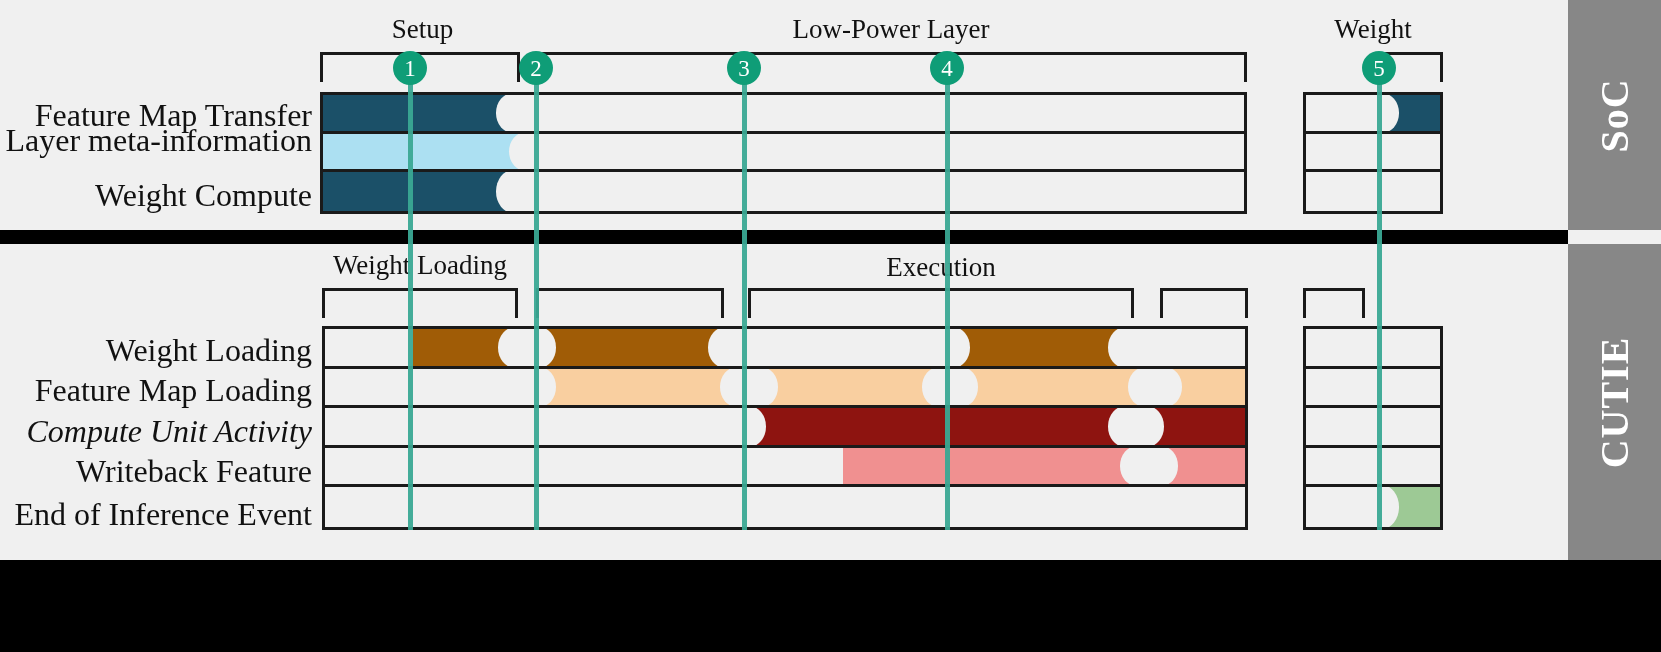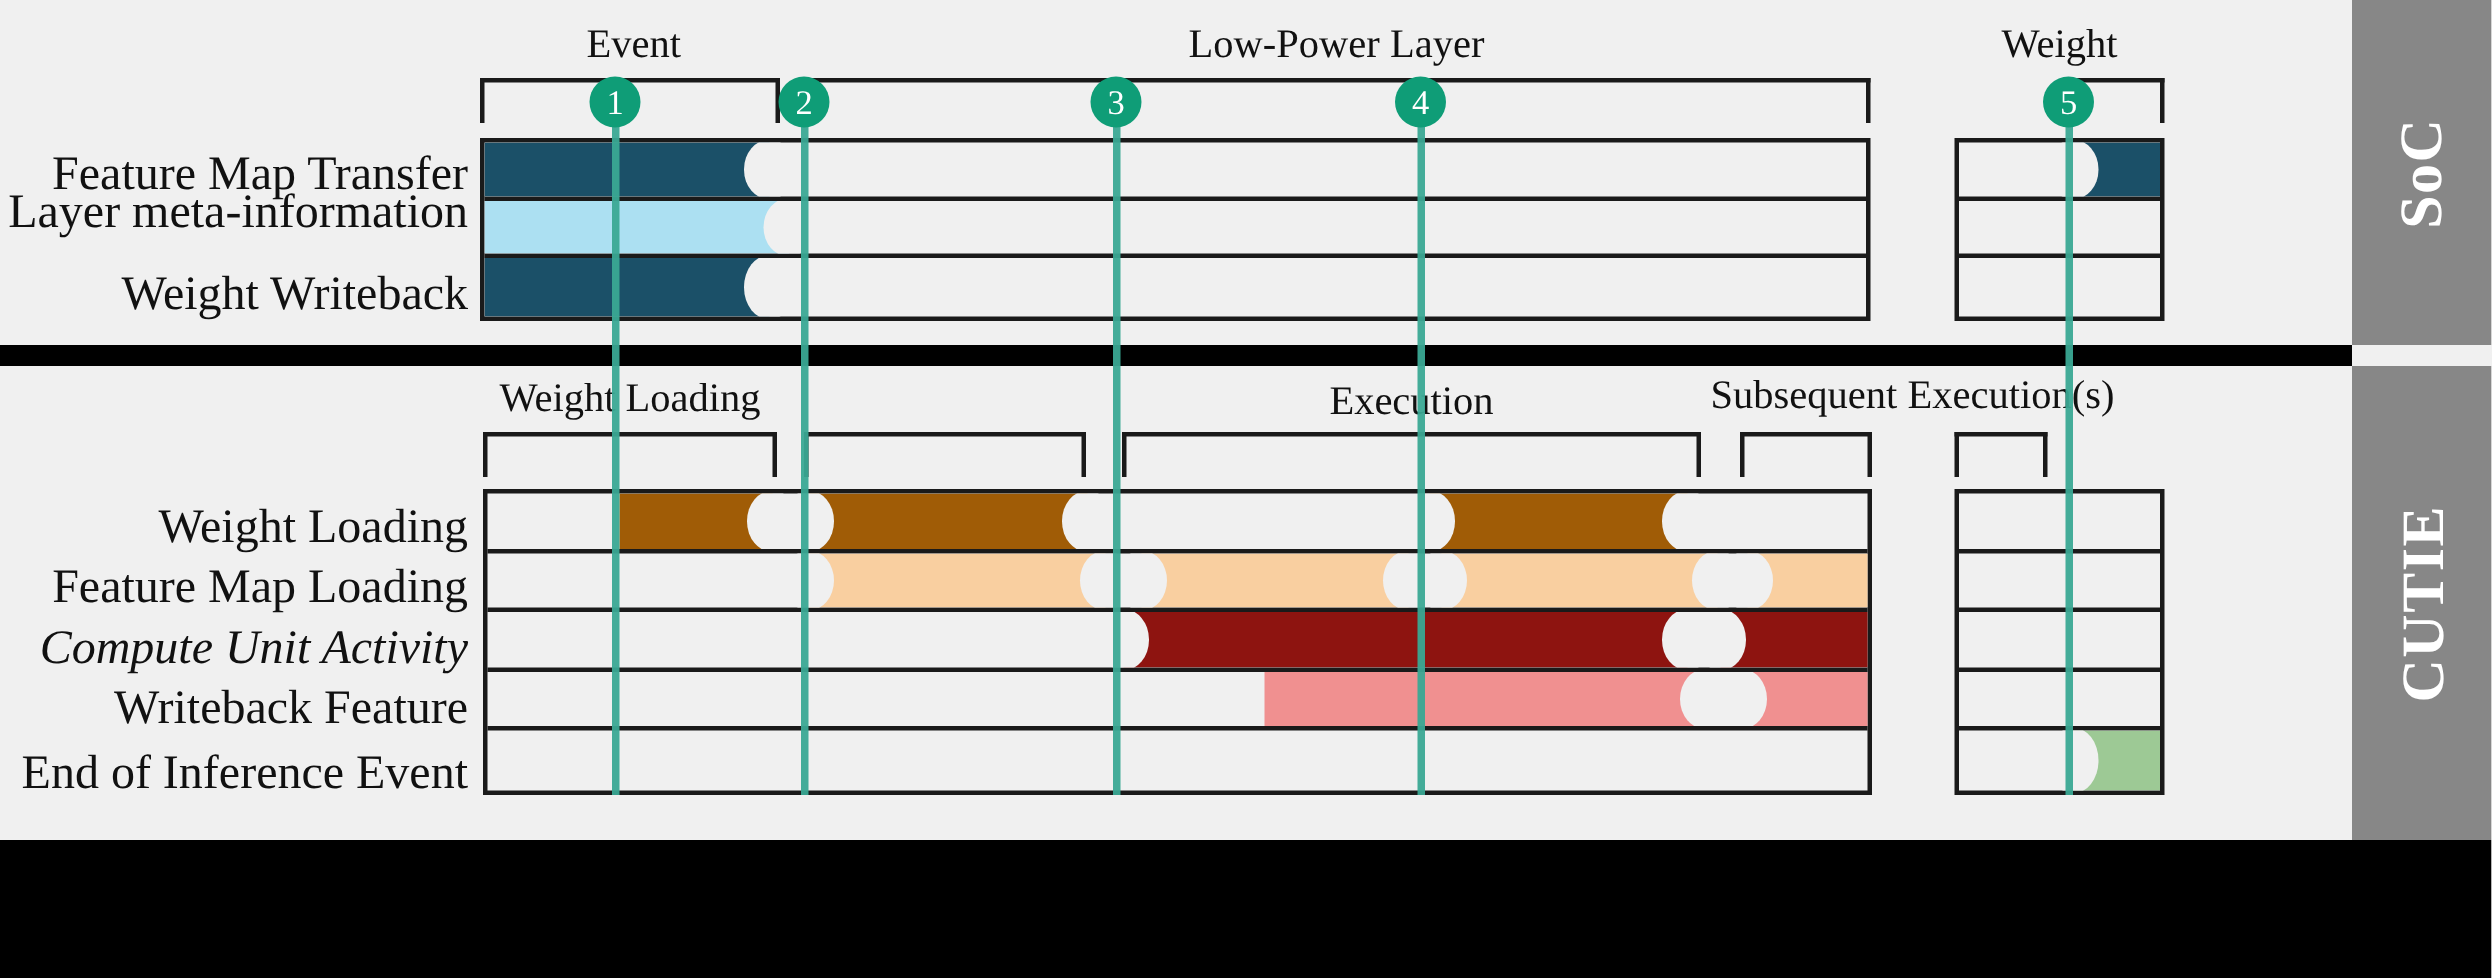--- a/index.html
+++ b/index.html
@@ -72,21 +72,21 @@
   <div class="band-cutie"></div>
   <div class="bottom-bar"></div>
 
   <div class="side-tab soc">
     <span>SoC</span>
   </div>
   <div class="side-tab cutie">
     <span>CUTIE</span>
   </div>
 
-  <div class="phase-cap" style="left:320px;top:16px;width:205px;">Event</div>
+  <div class="phase-cap" style="left:320px;top:16px;width:205px;">Setup</div>
   <div class="phase-cap" style="left:535px;top:16px;width:712px;">Low-Power Layer</div>
   <div class="phase-cap" style="left:1303px;top:16px;width:140px;">Weight</div>
 
   <div class="bracket" style="left:320px;top:52px;width:200px;">
     <div class="top"></div>
       <div class="l"></div>
       <div class="r"></div>
   </div>
   <div class="bracket" style="left:532px;top:52px;width:715px;">
     <div class="top"></div>
@@ -95,21 +95,21 @@
   </div>
   <div class="bracket" style="left:1377px;top:52px;width:66px;">
     <div class="top"></div>
       <div class="l"></div>
       <div class="r"></div>
   </div>
 
   <div class="labelcol">
     <div class="rowlabel" style="top:99px;">Feature Map Transfer</div>
     <div class="rowlabel" style="top:124px;">Layer meta-information</div>
-    <div class="rowlabel" style="top:179px;">Weight Writeback</div>
+    <div class="rowlabel" style="top:179px;">Weight Compute</div>
   </div>
 
   <div class="panel" id="soc-panel-main" style="left:320px;top:92px;width:927px;height:122px;">
       <div class="prow" style="height: 38.6667px;">
         <div class="seg" style="left: 0px; width: 190px; background: rgb(27, 80, 104);">
           <div class="cap" style="right: -17px; background: rgb(240, 240, 240); border-radius: 50%; width: 34px;"></div>
         </div>
       </div>
       <div class="prow" style="height: 38.6667px;">
         <div class="seg" style="left: 0px; width: 203px; background: rgb(172, 224, 242);">
@@ -127,21 +127,20 @@
         <div class="seg" style="left: 76px; width: 64px; background: rgb(27, 80, 104);">
           <div class="cap" style="left: -17px; background: rgb(240, 240, 240); border-radius: 50%; width: 34px;"></div>
         </div>
       </div>
       <div class="prow" style="height: 38.6667px;"></div>
       <div class="prow" style="height: 38.6667px;"></div>
     </div>
 
   <div class="phase-cap" style="left:322px;top:252px;width:196px;">Weight Loading</div>
   <div class="phase-cap" style="left:748px;top:254px;width:386px;">Execution</div>
-  <div class="phase-cap" style="left:1135px;top:250px;width:280px;">Subsequent Execution(s)</div>
 
   <div class="bracket" style="left:322px;top:288px;width:196px;">
     <div class="top"></div>
       <div class="l"></div>
       <div class="r"></div>
   </div>
   <div class="bracket" style="left:536px;top:288px;width:188px;">
     <div class="top"></div>
       <div class="l"></div>
       <div class="r"></div>

